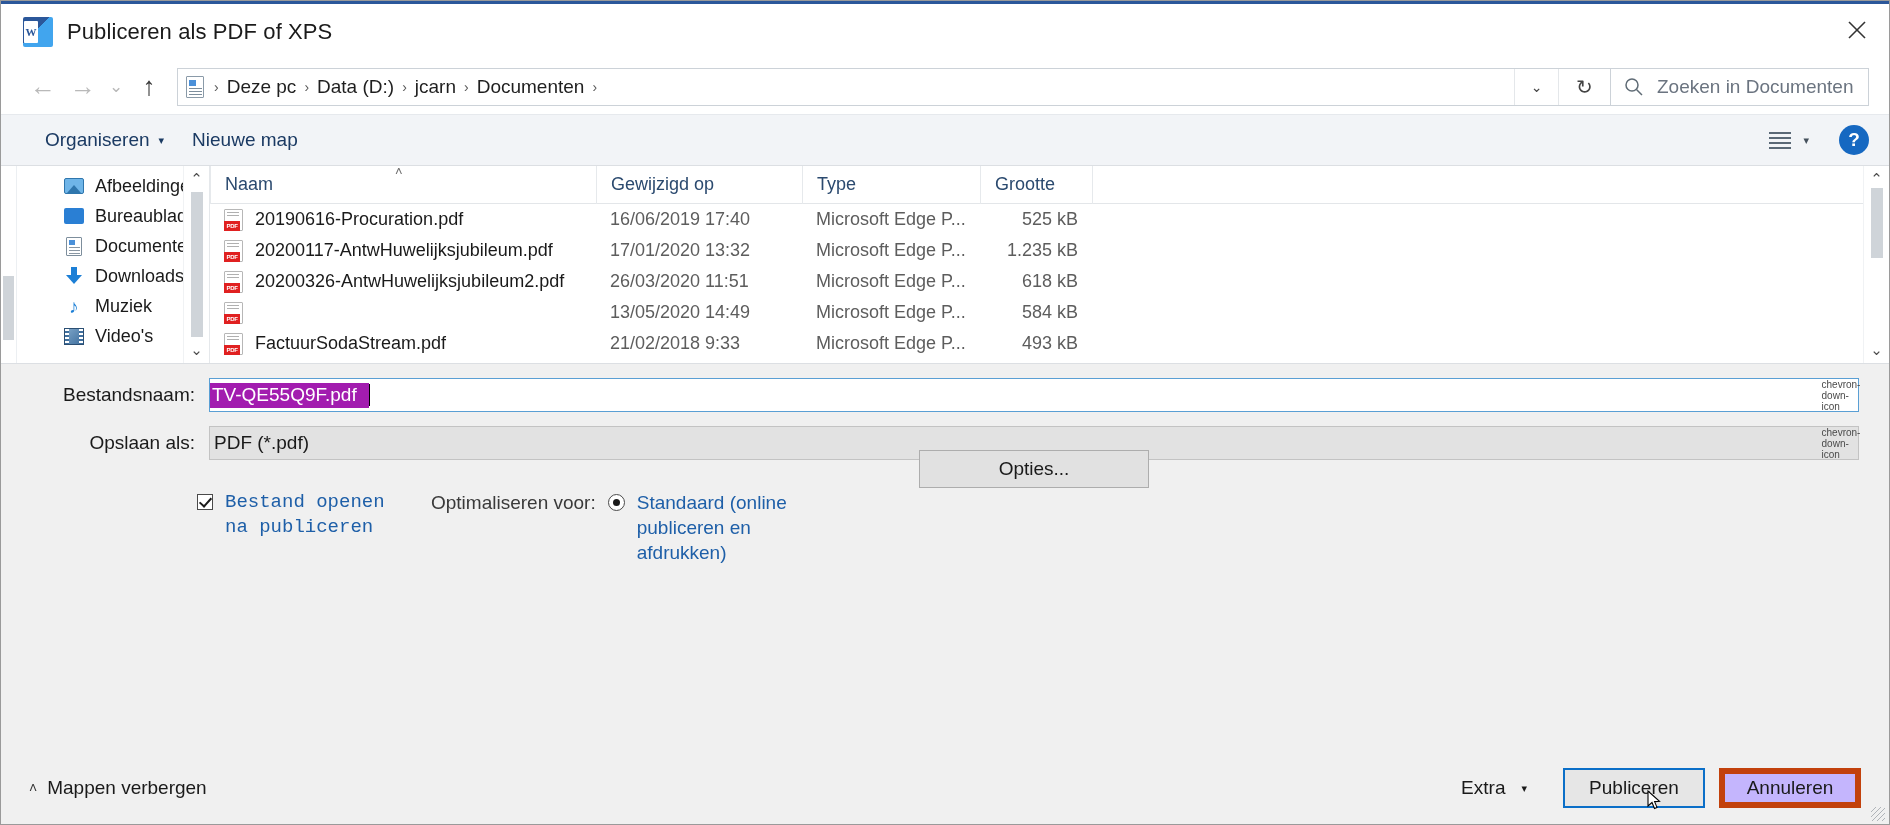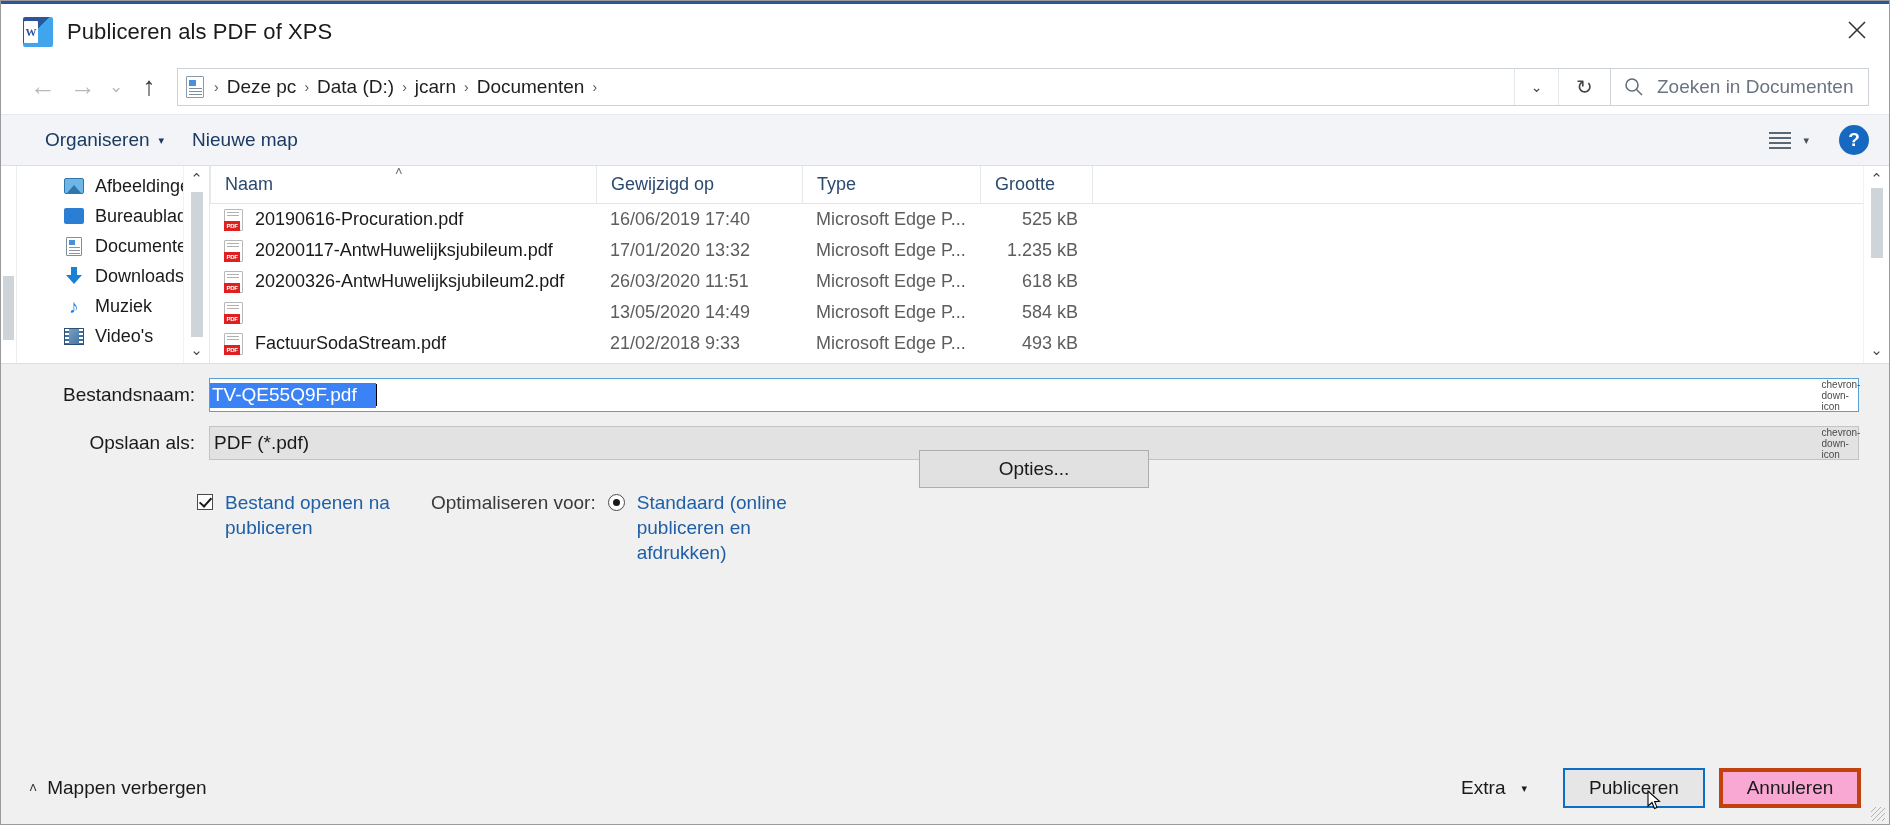--- a/index.html
+++ b/index.html
@@ -513,44 +513,44 @@
   .combo.disabled {
     background: #e2e2e2;
     border: 1px solid #c3c3c3;
   }
   .combo-value {
     font-size: 19px;
     color: #1a1a1a;
     padding-left: 4px;
   }
   .combo-value.selected {
-    background: #3b82f6;
+    background: #a21caf;
     color: #ffffff;
-    padding: 1px 19px 2px 2px;
+    padding: 1px 12px 2px 2px;
   }
   .combo-caret-wrap {
     position: absolute;
     right: 0; top: 0; bottom: 0;
     width: 34px;
     display: flex; align-items: center; justify-content: center;
     color: #4a4a4a; font-size: 10px;
     cursor: pointer;
   }
   .caret-cursor {
     width: 1px; height: 22px;
     background: #000;
     margin-left: 0px;
   }
 
   .options-area {
     display: flex;
     margin-top: 30px;
     padding-left: 196px;
   }
-  .checkbox-col { width: 230px; flex: none; }
+  .checkbox-col { width: 230px; flex: none; font-family: Liberation Mono, monospace; }
   .check-row { display: flex; align-items: flex-start; cursor: pointer; }
   .checkbox {
     width: 16px; height: 16px;
     border: 1px solid #4a4a4a;
     background: #fff;
     margin-right: 12px;
     margin-top: 4px;
     flex: none;
     position: relative;
   }
@@ -650,22 +650,22 @@
     color: #1a1a1a;
     padding: 8px 14px;
     margin-right: 8px;
     cursor: pointer;
   }
   .extra-btn .chev { font-size: 11px; margin-left: 16px; }
   .btn {
     width: 142px; height: 40px;
     font-size: 19px;
     color: #1a1a1a;
-    background: #f9a8d4;
-    border: 4px solid #c2410c;
+    background: #c4b5fd;
+    border: 6px solid #c2410c;
     display: flex; align-items: center; justify-content: center;
     margin-left: 14px;
     cursor: pointer;
     position: relative;
   }
   .btn.default {
     border: 2px solid #0b6fc8;
     background: #e6e6e6;
   }
   .cursor-arrow {

